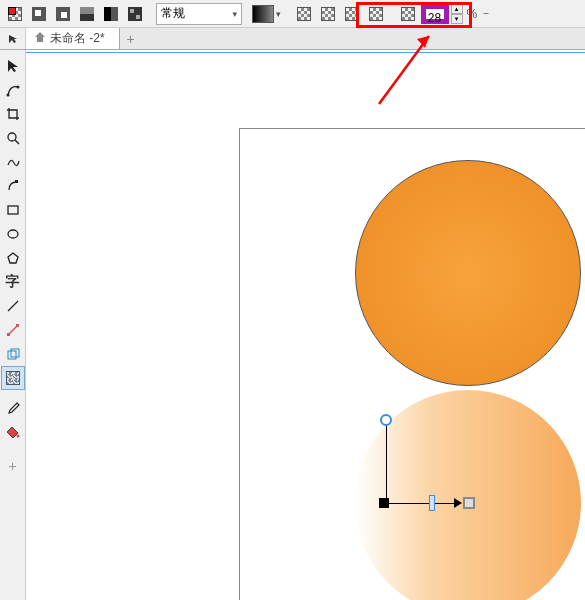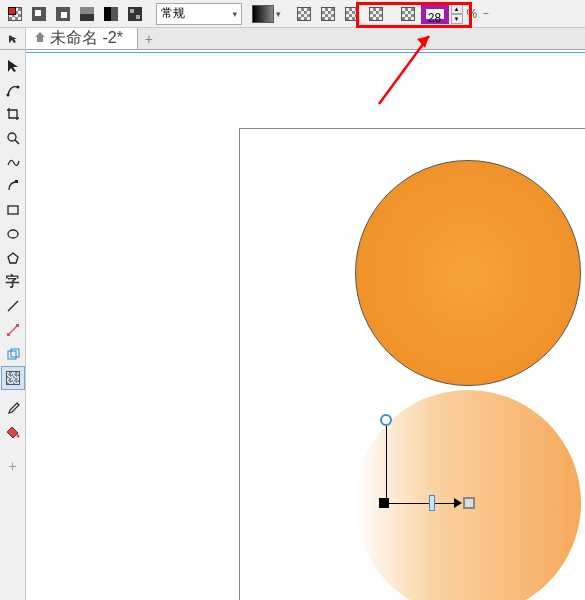--- a/index.html
+++ b/index.html
@@ -109,21 +109,21 @@
       background: #f0f0f0;
       display:flex; align-items:center; justify-content:center;
     }
     .tab {
       background: #d8d8d8;
       padding: 0 14px 0 8px;
       display: flex;
       align-items: center;
       gap: 4px;
       border-right: 1px solid #aaa;
-      font-size: 16px;
+      font-size: 12px;
       color: #444;
     }
     .tab.active { background: #fff; }
     .tab .home-ico { color: #777; font-size: 12px; }
     .tab-plus {
       width: 22px;
       display:flex; align-items:center; justify-content:center;
       color:#888; font-size:14px;
     }
     

